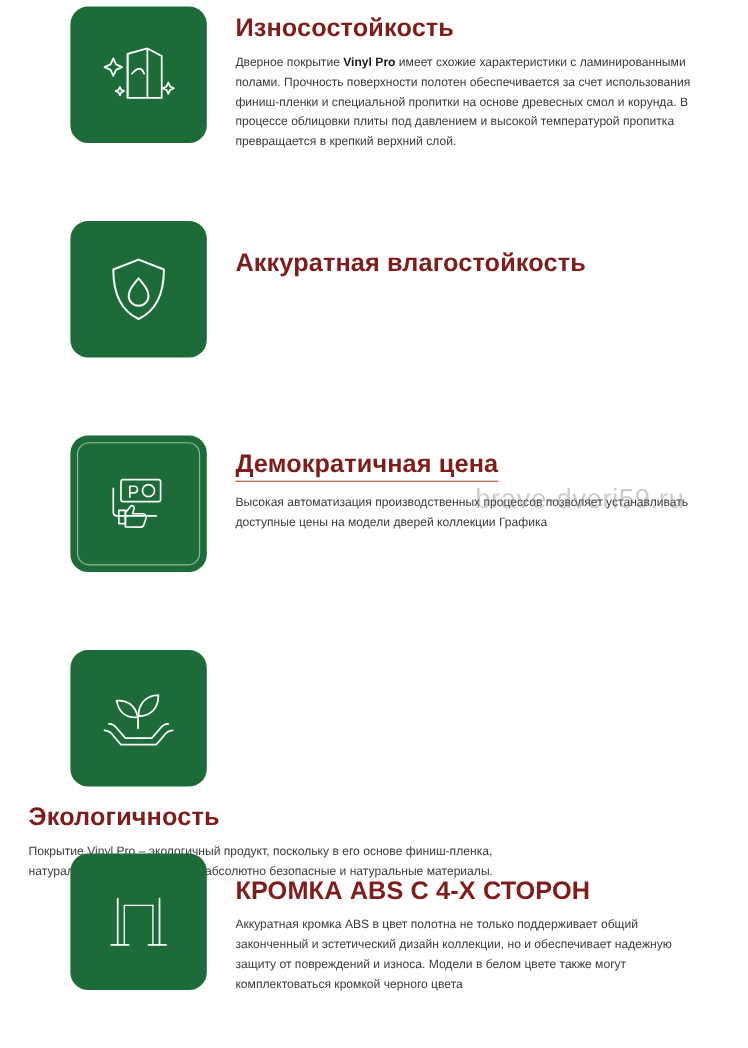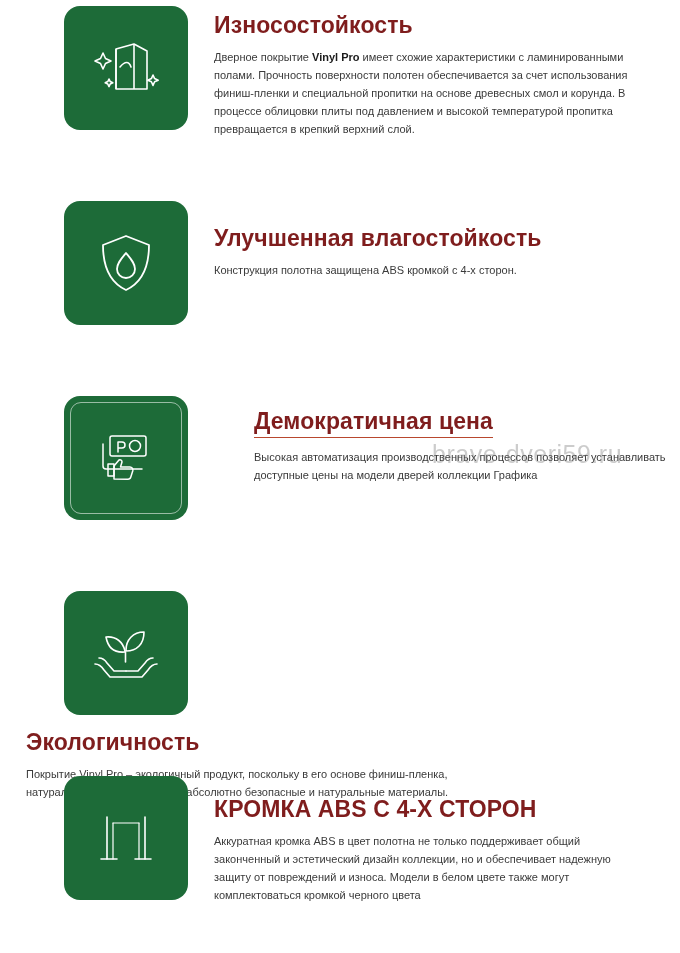--- a/index.html
+++ b/index.html
@@ -77,21 +77,21 @@
     line-height: 1.62;
     color: #3a3a3a;
     margin: 0;
   }
   .f-body b {
     color: #1b1b1b;
   }
   
   #feature-0 { top: 6px; }
   #feature-1 { top: 201px; }
-  #feature-2 { top: 396px; gap: 40px; }
+  #feature-2 { top: 396px; }
   #feature-3 { top: 591px; flex-direction: column; }
   #feature-4 { top: 776px; }
 
   #feature-0 .text-col { padding-top: 6px; }
   #feature-1 .text-col { padding-top: 24px; }
   #feature-2 .text-col { padding-top: 12px; }
   #feature-3 .text-col { padding-top: 14px; }
   #feature-4 .text-col { padding-top: 20px; }
 
   .watermark {
@@ -131,22 +131,21 @@
   </div>
 
   <div class="feature" id="feature-1">
     <div class="icon-box">
       <svg width="74" height="74" viewBox="0 0 74 74" fill="none" stroke="#ffffff" stroke-width="1.8">
         <path d="M37 10 L60 19 C60 42 52 57 37 64 C22 57 14 42 14 19 Z" stroke-linejoin="round"></path>
         <path d="M37 27 C31 34 28 38 28 43 a9 9 0 0 0 18 0 c0 -5 -3 -9 -9 -16 Z" stroke-linejoin="round"></path>
       </svg>
     </div>
     <div class="text-col">
-      <h3 class="f-title">Улучшенная влагостойкость</h3>
-      <p class="f-body">Конструкция полотна защищена ABS кромкой с 4-х сторон.</p>
+      <h3 class="f-title">Аккуратная влагостойкость</h3>
     </div>
   </div>
 
   <div class="feature" id="feature-2">
     <div class="icon-box inner-outline">
       <svg width="76" height="76" viewBox="0 0 76 76" fill="none" stroke="#ffffff" stroke-width="1.5">
         <rect x="22" y="16" width="36" height="20" rx="2" stroke-linejoin="round"></rect>
         <path d="M15 24 L15 46 a3 3 0 0 0 3 3 L54 49" stroke-linecap="round"></path>
         <circle cx="47" cy="26" r="5.5"></circle>
         <path d="M30 22 L30 32 M30 22 L34 22 a3 3 0 0 1 0 6 L30 28" stroke-linecap="round"></path>

